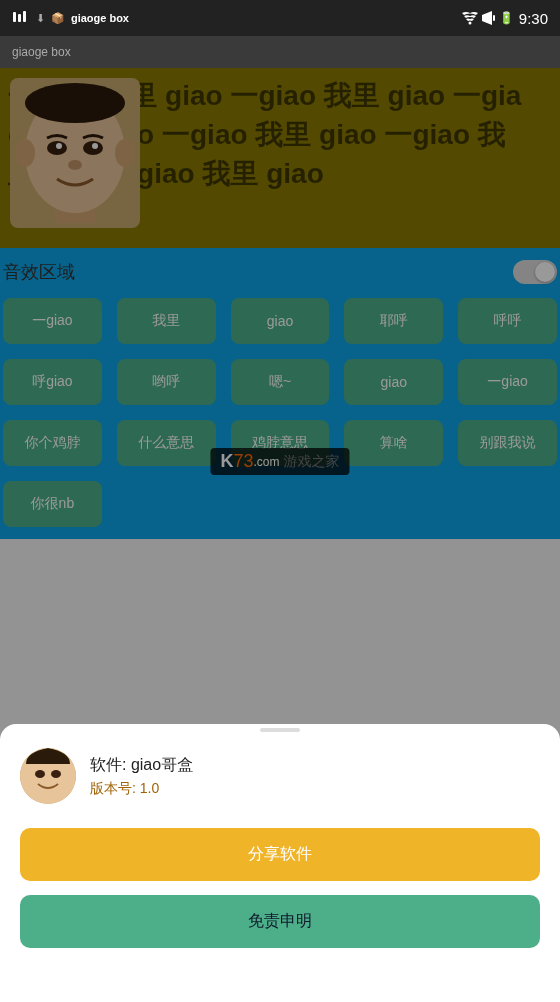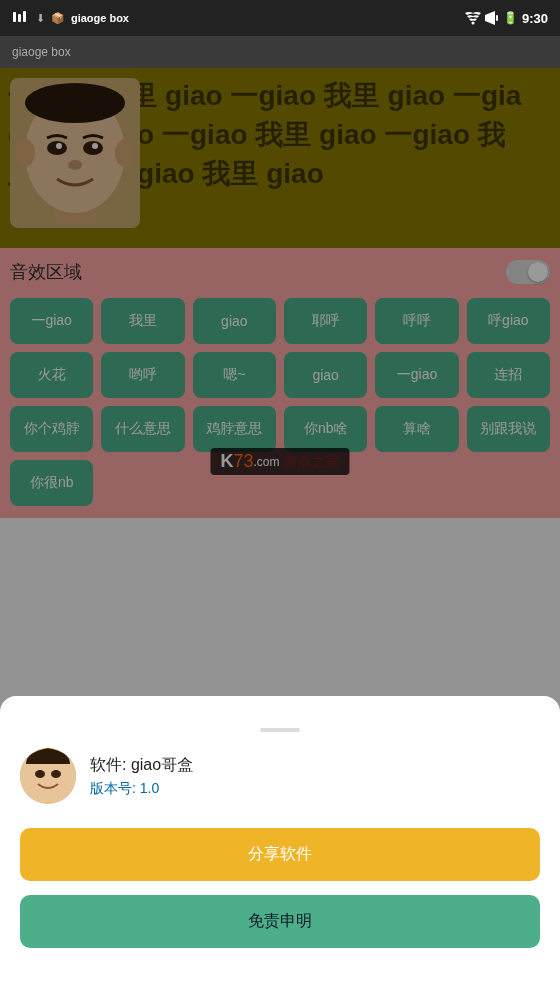--- a/index.html
+++ b/index.html
@@ -83,22 +83,22 @@
       background: #c9a96e;
       border-radius: 8px;
       overflow: hidden;
       display: flex;
       align-items: center;
       justify-content: center;
     }
 
     
     .sound-section {
-      padding: 12px 10px;
-      background: #fca5a5;
+      padding: 12px 3px;
+      background: #0ea5e9;
     }
     .sound-header {
       display: flex;
       justify-content: space-between;
       align-items: center;
       margin-bottom: 14px;
     }
     .sound-title {
       font-size: 18px;
       color: #333;
@@ -120,22 +120,22 @@
       background: white;
       border-radius: 50%;
       top: 2px;
       right: 2px;
       box-shadow: 0 1px 3px rgba(0,0,0,0.3);
     }
 
     
     .btn-grid {
       display: grid;
-      grid-template-columns: repeat(6, 1fr);
-      gap: 8px;
+      grid-template-columns: repeat(5, 1fr);
+      gap: 15px;
     }
     .sound-btn {
       background: #4CAF8A;
       color: white;
       border: none;
       border-radius: 8px;
       padding: 14px 6px;
       font-size: 14px;
       cursor: pointer;
       text-align: center;
@@ -158,21 +158,21 @@
       top: 0; left: 0; right: 0; bottom: 0;
       background: rgba(0,0,0,0.4);
       z-index: 10;
       display: flex;
       align-items: flex-end;
     }
     .modal-sheet {
       background: white;
       width: 100%;
       border-radius: 16px 16px 0 0;
-      padding: 32px 20px 40px;
+      padding: 4px 20px 40px;
       position: relative;
     }
     .modal-handle {
       width: 40px;
       height: 4px;
       background: #ddd;
       border-radius: 2px;
       margin: 0 auto 16px;
     }
     .modal-app-info {
@@ -190,21 +190,21 @@
       flex-shrink: 0;
     }
     .modal-app-name {
       font-size: 16px;
       color: #222;
       font-weight: 500;
       margin-bottom: 4px;
     }
     .modal-app-version {
       font-size: 14px;
-      color: #0369a1;
+      color: #a16207;
     }
     .modal-btn {
       display: block;
       width: 100%;
       padding: 16px;
       border: none;
       border-radius: 10px;
       font-size: 16px;
       cursor: pointer;
       margin-bottom: 14px;
@@ -243,21 +243,21 @@
       <path d="M8 2 Q12 0 16 2 L14 4 Q12 2.5 8 2.5 Q4 2.5 2 4 L0 2 Q4 0 8 2Z"></path>
       <path d="M8 5 Q11 3.5 14 5 L12 7 Q11 6 8 6 Q5 6 4 7 L2 5 Q5 3.5 8 5Z"></path>
       <path d="M8 8 Q10 7 12 8 L10 10 Q9.5 9.5 8 9.5 Q6.5 9.5 6 10 L4 8 Q6 7 8 8Z"></path>
       <circle cx="8" cy="12" r="1.5"></circle>
     </svg>
     <svg width="14" height="14" viewBox="0 0 14 14" fill="white">
       <polygon points="0,4 10,0 10,14 0,10"></polygon>
       <rect x="11" y="4" width="2" height="6" rx="1" fill="white"></rect>
     </svg>
     <span style="font-size:12px;">🔋</span>
-    <span style="font-size:13px;font-weight:bold;">9:30</span>
+    <span style="font-size:15px;font-weight:normal;">9:30</span>
   </div>
 </div>
 
 <div class="app-titlebar">
   <span>giaoge box</span>
 </div>
 
 <div class="app-content">
 
   <div class="banner">
@@ -299,42 +299,39 @@
       <span class="sound-title">音效区域</span>
       <div class="toggle-switch"></div>
     </div>
     <div class="btn-grid" id="btn-grid">
     <button class="sound-btn">一giao</button>
         <button class="sound-btn">我里</button>
         <button class="sound-btn">giao</button>
         <button class="sound-btn">耶呼</button>
         <button class="sound-btn">呼呼</button>
         <button class="sound-btn">呼giao</button>
-        <button class="sound-btn">火花</button>
         <button class="sound-btn">哟呼</button>
         <button class="sound-btn">嗯~</button>
         <button class="sound-btn">giao</button>
         <button class="sound-btn">一giao</button>
-        <button class="sound-btn">连招</button>
         <button class="sound-btn">你个鸡脖</button>
         <button class="sound-btn">什么意思</button>
         <button class="sound-btn">鸡脖意思</button>
-        <button class="sound-btn">你nb啥</button>
         <button class="sound-btn">算啥</button>
         <button class="sound-btn">别跟我说</button>
         <button class="sound-btn">你很nb</button>
       </div>
   </div>
 
   <div class="watermark">
     <div style="background:rgba(0,0,0,0.75);padding:3px 10px;border-radius:4px;display:flex;align-items:center;gap:0;">
       <span style="color:white;font-size:18px;font-weight:bold;">K</span>
       <span style="color:#ff6600;font-size:18px;font-weight:normal;">73</span>
       <span style="color:white;font-size:12px;text-align:right;">.com</span>
-      <span style="color:#7f1d1d;font-size:14px;margin-left:4px;">游戏之家</span>
+      <span style="color:#737373;font-size:14px;margin-left:4px;">游戏之家</span>
     </div>
   </div>
 
   <div class="modal-overlay">
     <div class="modal-sheet">
       <div class="modal-handle"></div>
       <div class="modal-app-info">
         <div class="modal-avatar">
           <svg width="56" height="56" viewBox="0 0 56 56">
             <circle cx="28" cy="28" r="28" fill="#e8c49a"></circle>

